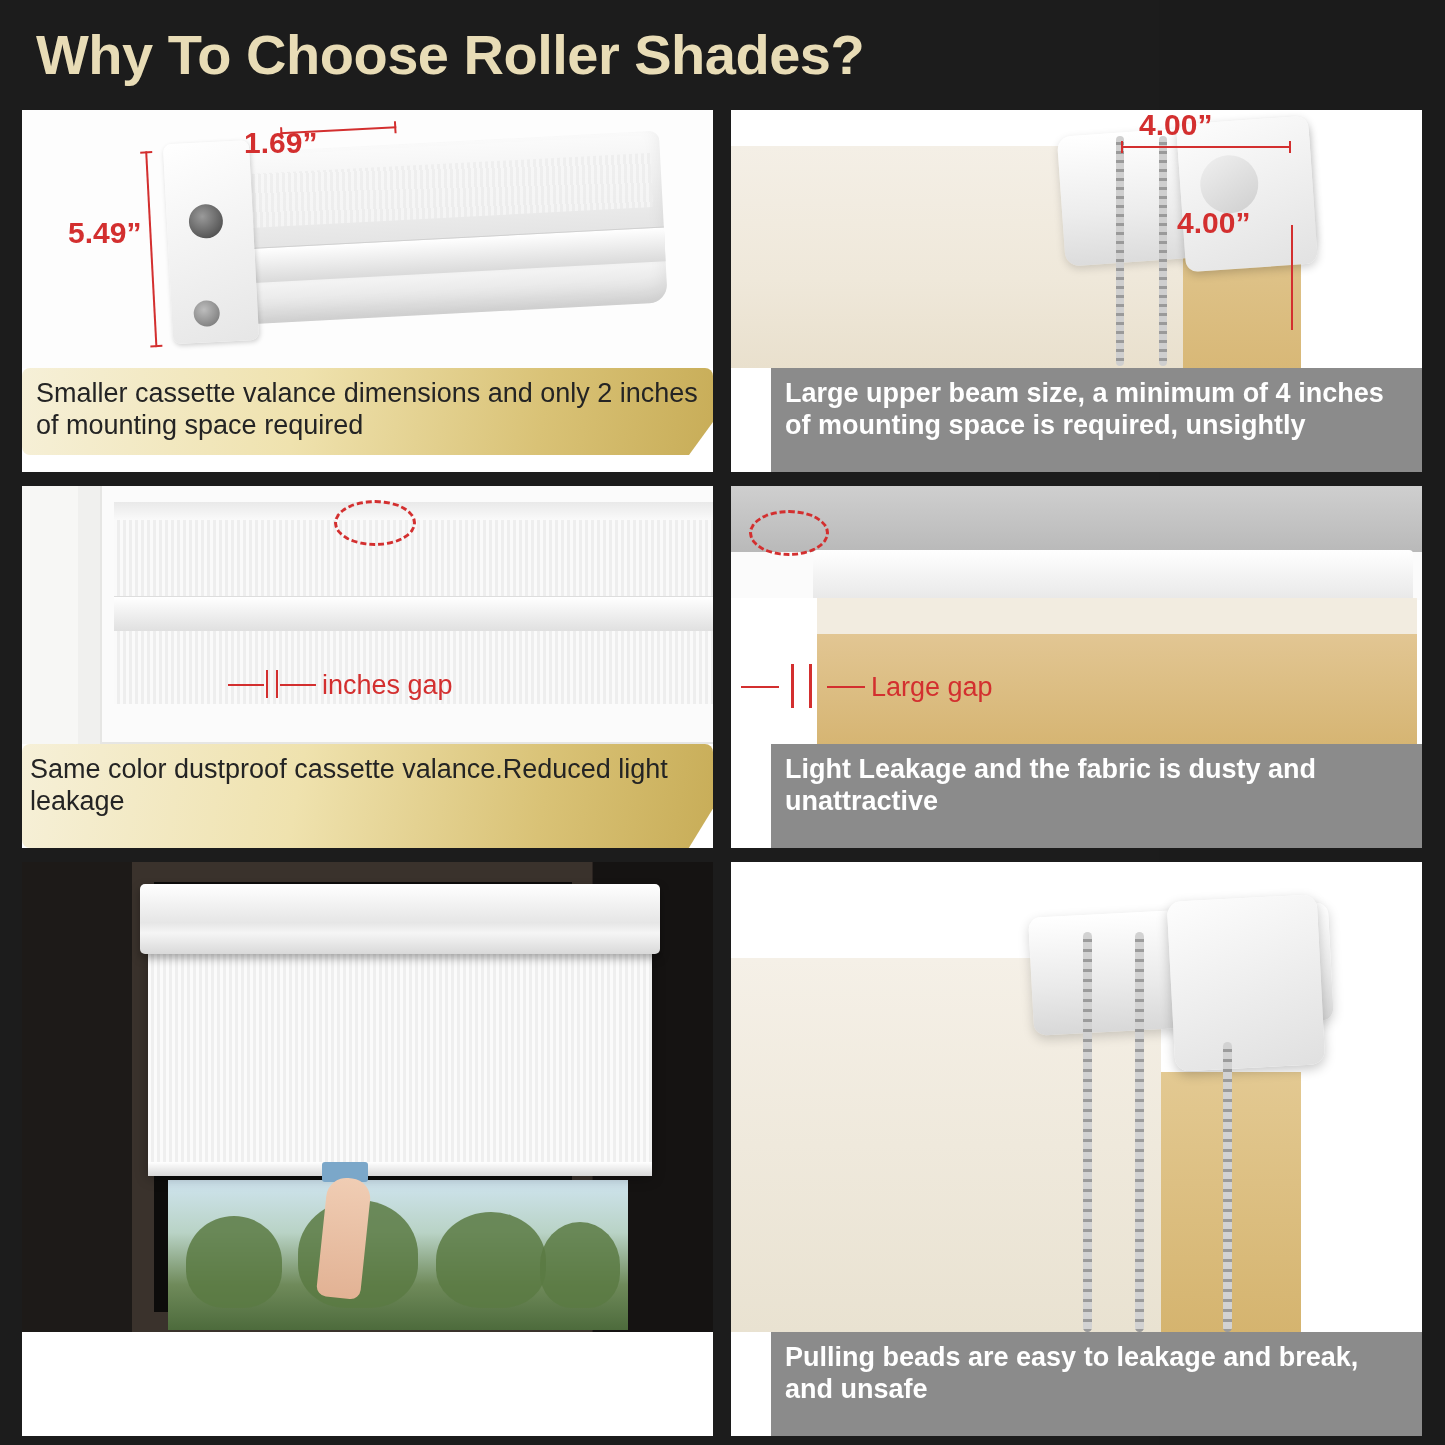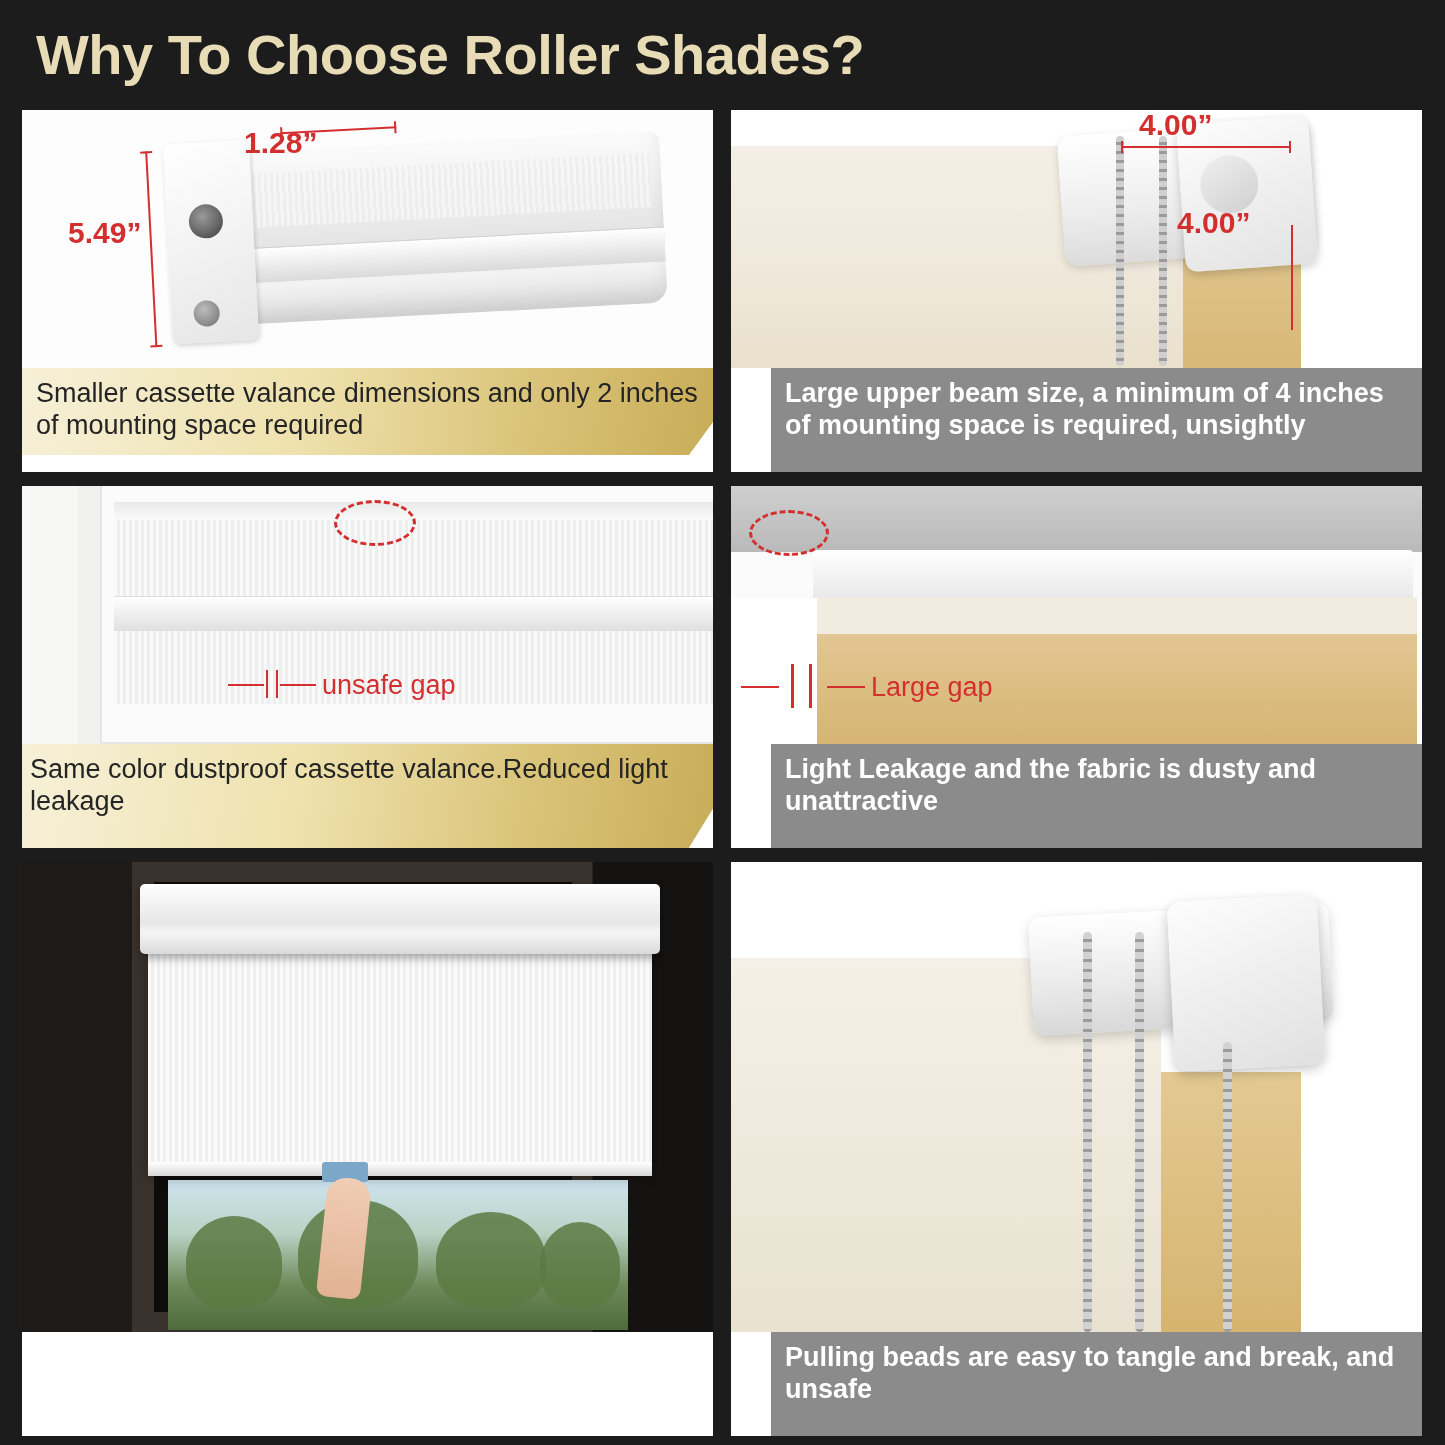--- a/index.html
+++ b/index.html
@@ -63,20 +63,21 @@
     font-size: 27px;
     line-height: 1.17;
     font-weight: 500;
     color: #1d1d1d;
     min-height: 74px;
     box-sizing: border-box;
   }
   .caption.gold {
     background: linear-gradient(100deg, #f6f0d8 0%, #efe2ae 40%, #d9c276 75%, #c8ad58 100%);
     color: #242424;
+    border-radius: 8px;
   }
   .caption.gold.clip {
     clip-path: polygon(0 0, 100% 0, 100% 62%, 96.5% 100%, 0 100%);
   }
   .caption.gray {
     background: #8b8b8b;
     color: #ffffff;
     font-weight: bold;
     margin-left: 40px;
   }
@@ -348,21 +349,21 @@
           <div class="valance">
             <div class="val-body"></div>
             <div class="val-strip"></div>
             <div class="val-cap"></div>
             <div class="val-hole"></div>
             <div class="val-screw"></div>
             <div class="dim-line-v"></div>
             <div class="dim-line-h"></div>
           </div>
           <div class="dim-text d1">5.49”</div>
-          <div class="dim-text d2">1.28”</div>
+          <div class="dim-text d2">1.69”</div>
         </div>
         <div class="caption gold clip">Smaller cassette valance dimensions and only 2 inches of mounting space required</div>
       </div>
 
       <div class="card">
         <div class="photo">
           <div class="p2-bg"></div>
           <div class="p2-fabric"></div>
           <div class="p2-fabric2"></div>
           <div class="p2-beam"></div>
@@ -386,21 +387,21 @@
           <div class="p3-wall"></div>
           <div class="p3-frame"></div>
           <div class="p3-shade"></div>
           <div class="p3-top"></div>
           <div class="p3-rail"></div>
           <div class="dash-ellipse" style="left:312px; top:14px; width:76px; height:40px;"></div>
           <div class="arrow-pair" style="left:206px; top:198px; width:36px;"></div>
           <div class="arrow-pair" style="left:258px; top:198px; width:36px;"></div>
           <div class="arrow-pair" style="left:244px; top:184px; width:2px; height:28px;"></div>
           <div class="arrow-pair" style="left:254px; top:184px; width:2px; height:28px;"></div>
-          <div class="gap-label" style="left:300px; top:184px;">unsafe gap</div>
+          <div class="gap-label" style="left:300px; top:184px;">inches gap</div>
         </div>
         <div class="caption gold clip two">Same color dustproof cassette valance.Reduced light leakage</div>
       </div>
 
       <div class="card">
         <div class="photo">
           <div class="p4-bg"></div>
           <div class="p4-ceiling"></div>
           <div class="p4-wall"></div>
           <div class="p4-roller"></div>
@@ -446,19 +447,19 @@
         <div class="photo">
           <div class="p6-bg"></div>
           <div class="p6-fabric"></div>
           <div class="p6-fabric2"></div>
           <div class="p6-beam"></div>
           <div class="p6-bracket"></div>
           <div class="p6-chain" style="left:352px;"></div>
           <div class="p6-chain" style="left:404px;"></div>
           <div class="p6-chain" style="left:492px; top:180px; height:290px;"></div>
         </div>
-        <div class="caption gray two">Pulling beads are easy to tangle and break, and unsafe</div>
+        <div class="caption gray two">Pulling beads are easy to leakage and break, and unsafe</div>
       </div>
 
     </div>
 
   </div>
 </div>
 
 </body></html>

